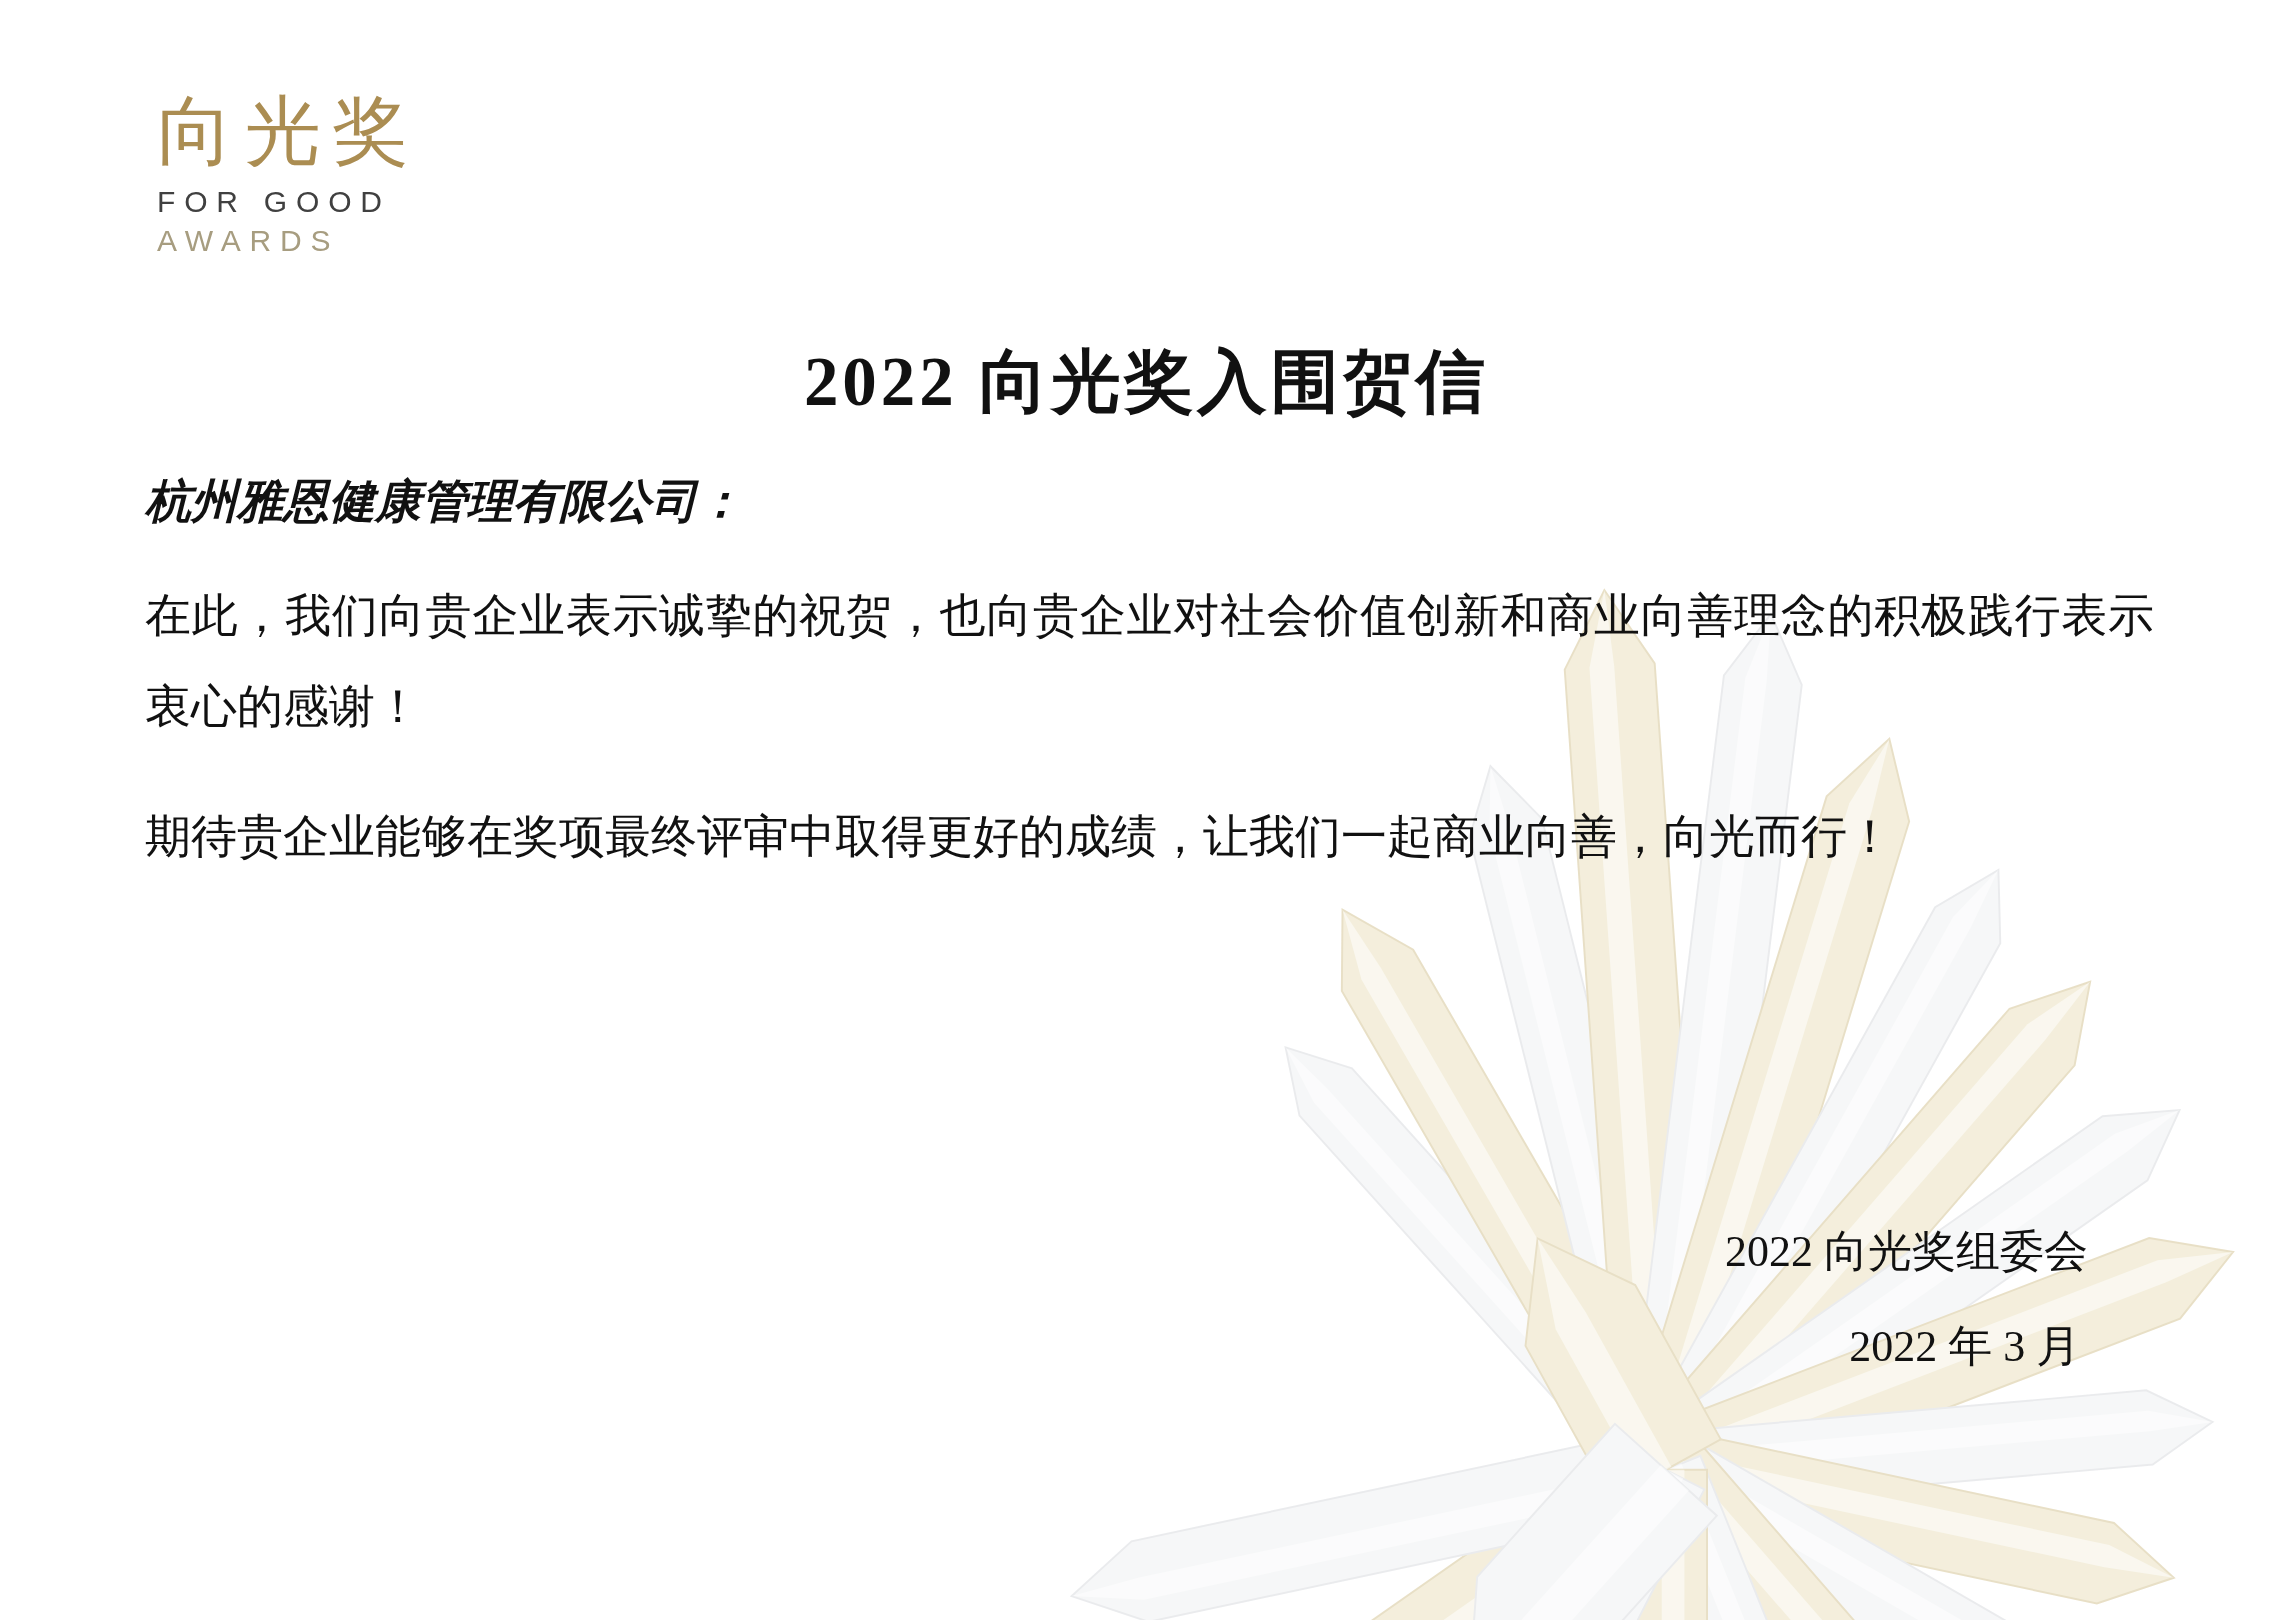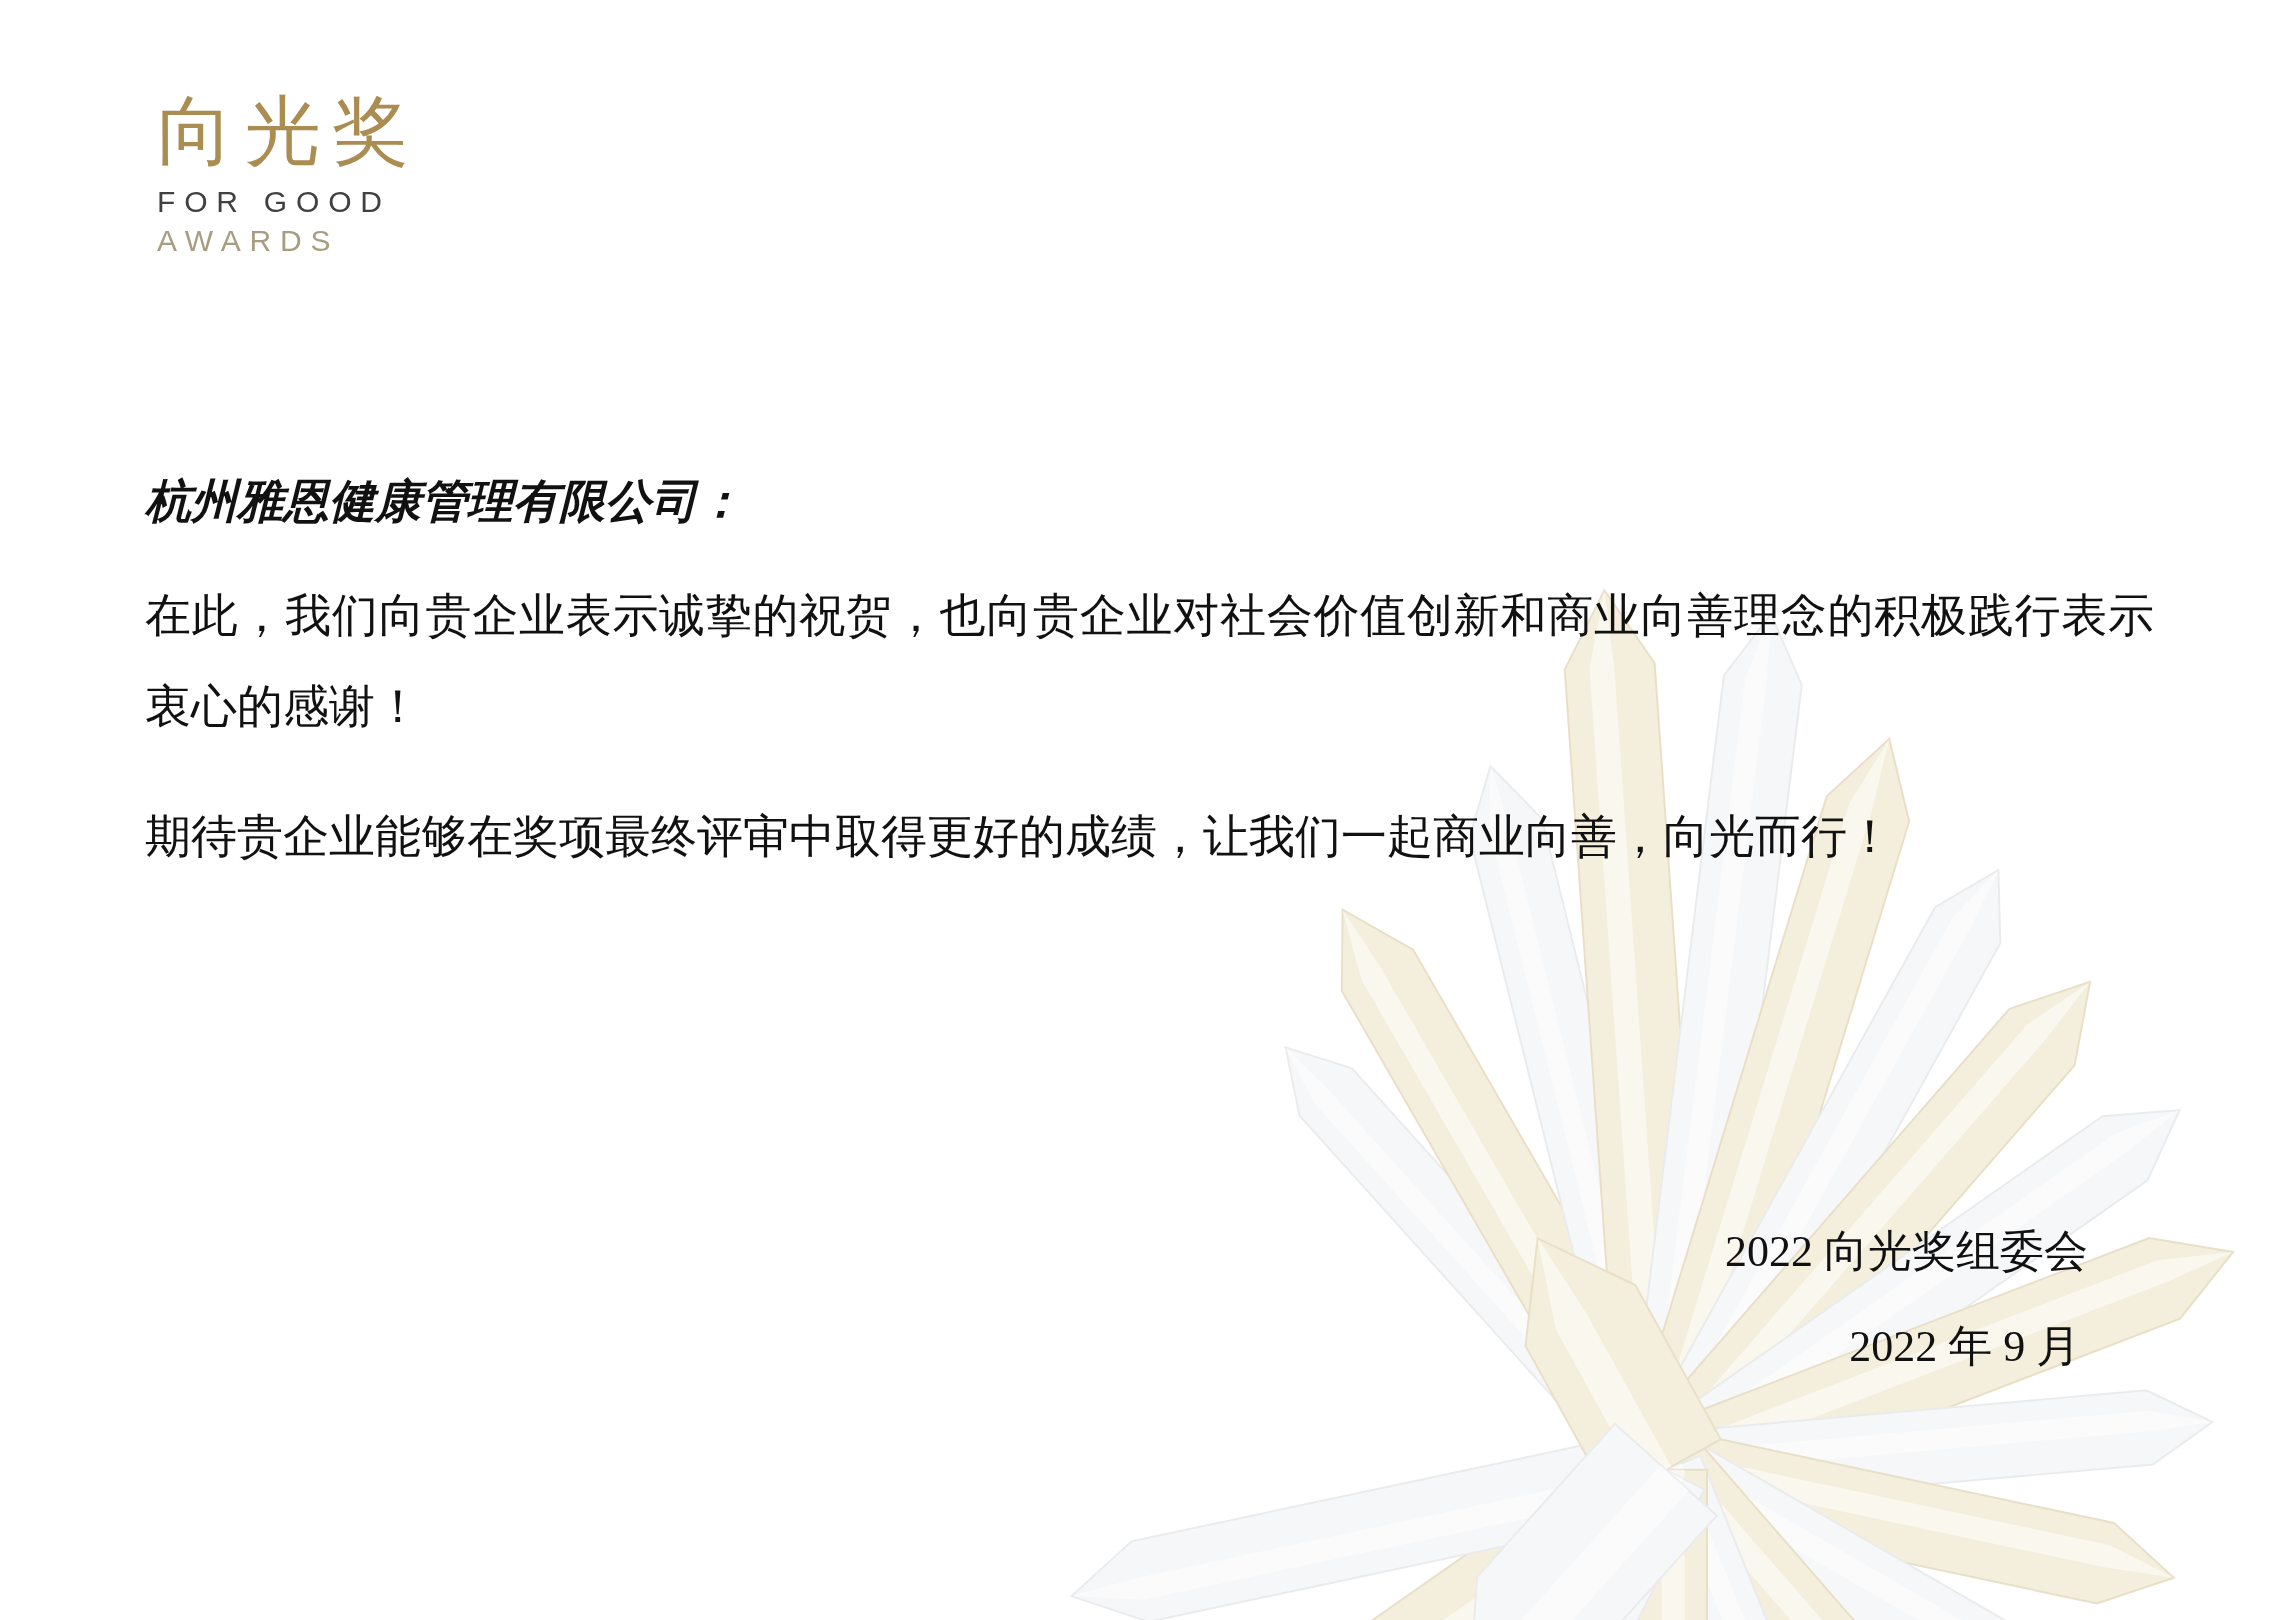--- a/index.html
+++ b/index.html
@@ -171,29 +171,30 @@
         <polygon points="-31.5,0 -31.5,-210 0,-300 7,-210 7,0" class="ch"></polygon>
       </g>
     </svg>
 
   <div class="logo">
     <div class="logo-wordmark">向光奖</div>
     <div class="logo-sub">FOR GOOD</div>
     <div class="logo-sub awards">AWARDS</div>
   </div>
 
+  <h1 class="doc-title">2022 向光奖入围贺信</h1>
 
   <div class="letter">
     <p class="addressee">杭州雅恩健康管理有限公司：</p>
 
 
     <p class="para">在此，我们向贵企业表示诚挚的祝贺，也向贵企业对社会价值创新和商业向善理念的积极践行表示衷心的感谢！</p>
 
     <p class="para">期待贵企业能够在奖项最终评审中取得更好的成绩，让我们一起商业向善，向光而行！</p>
   </div>
 
   <div class="signature">
     <div class="line1">2022 向光奖组委会</div>
-    <div class="line2">2022 年 9 月</div>
+    <div class="line2">2022 年 3 月</div>
   </div>
 
 </div>
 
 
 </body></html>

